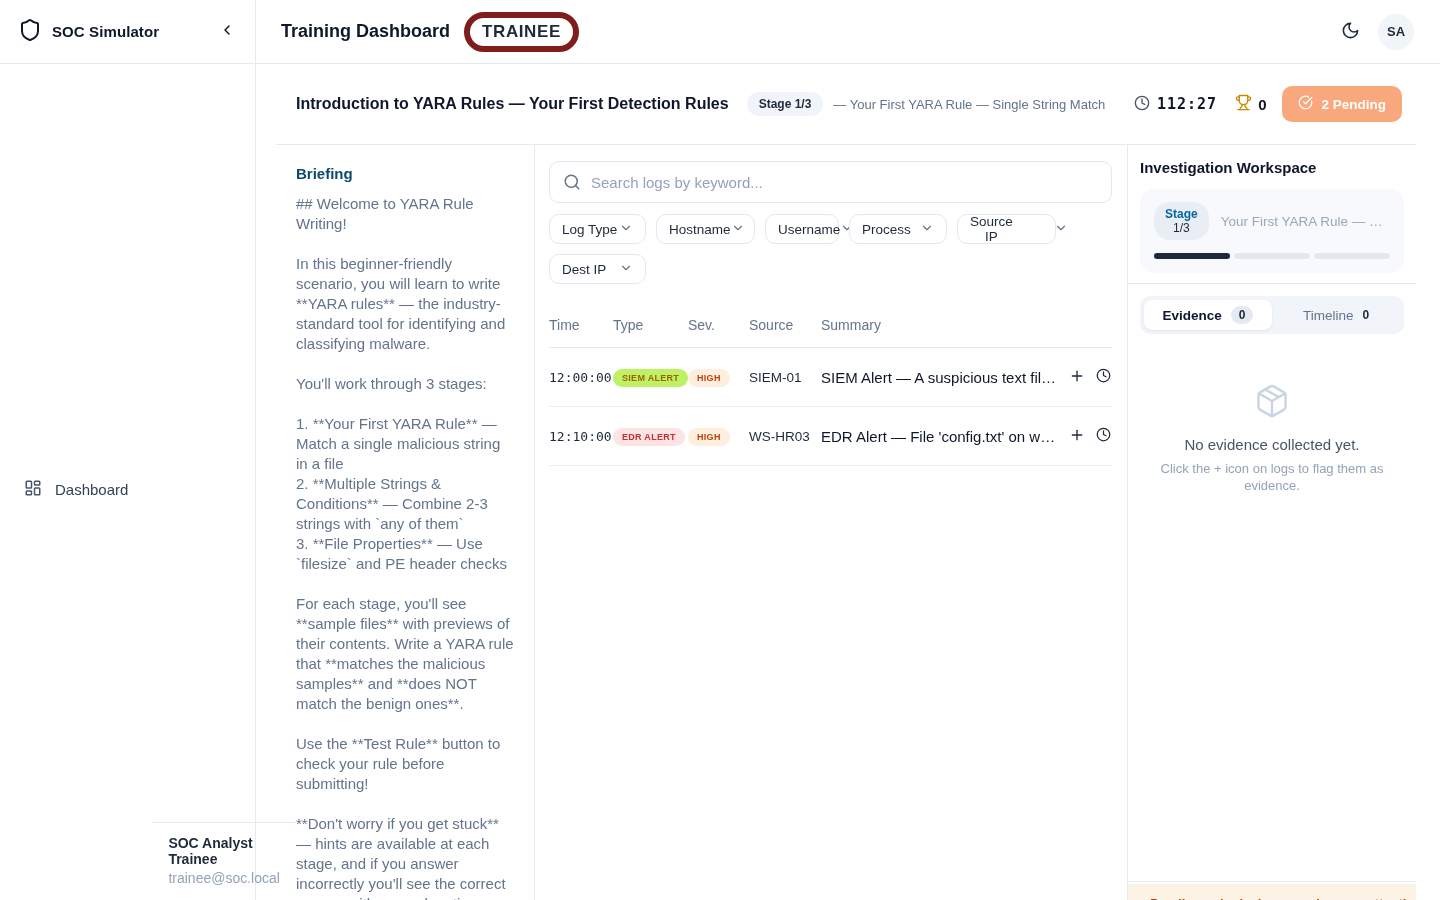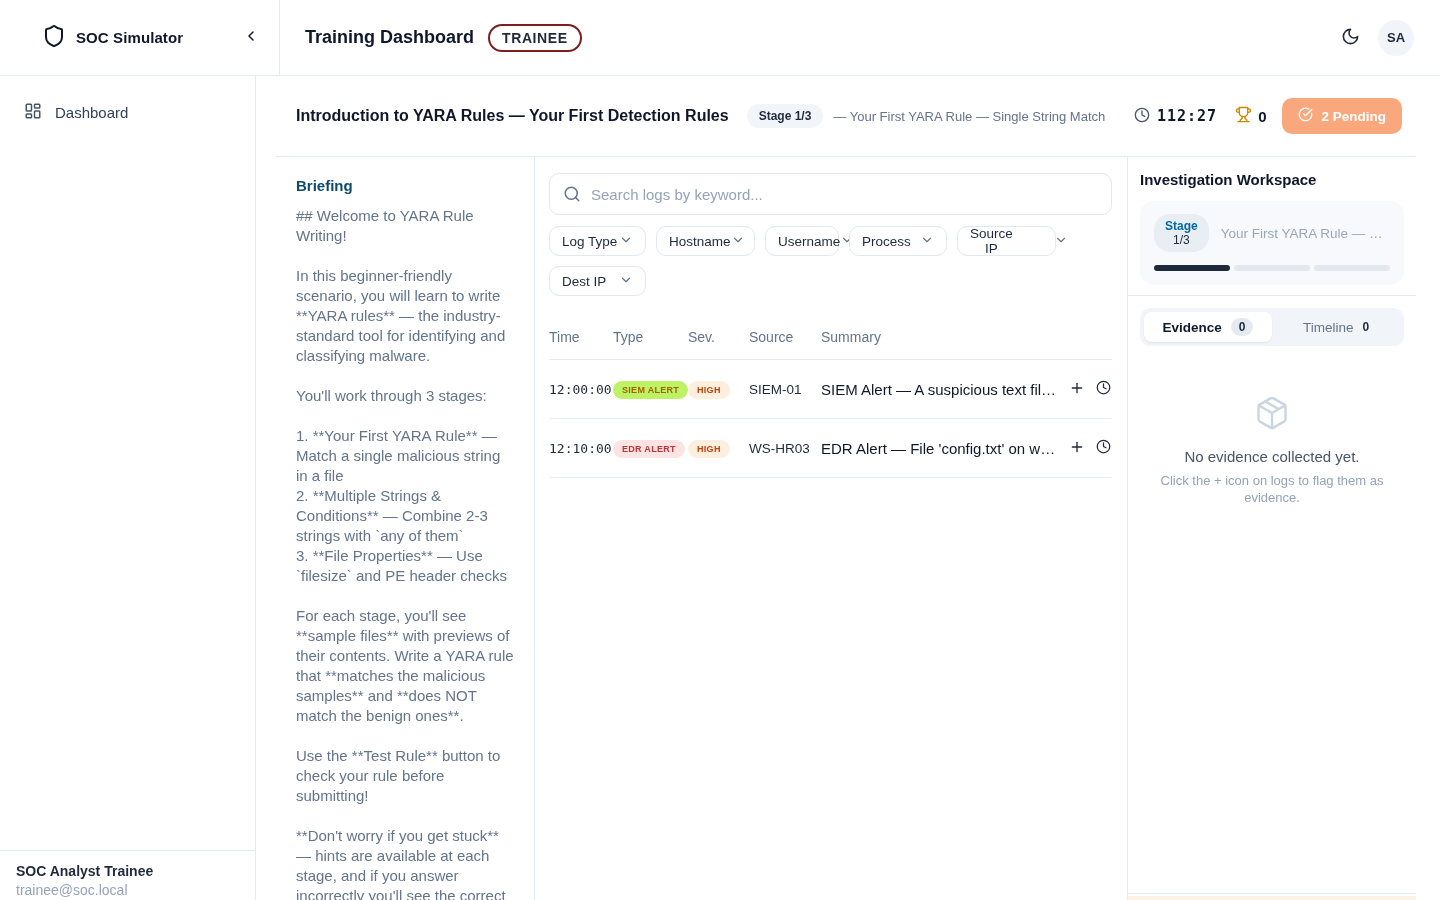--- a/index.html
+++ b/index.html
@@ -1,37 +1,37 @@
 <!DOCTYPE html>
 <html><head>
 <meta charset="utf-8">
 <style>
   * { box-sizing: border-box; margin: 0; padding: 0; }
   html, body { width: 1440px; height: 900px; overflow: hidden; background: #ffffff;
     font-family: "Liberation Sans", sans-serif; color: #0f172a; }
   .mono { font-family: "DejaVu Sans Mono", monospace; }
 
   
-  .topbar { height: 76px; display: flex; align-items: stretch; border-bottom: 1px solid #e5e9f0; background:#fff;padding-left:24px; }
+  .topbar { height: 64px; display: flex; align-items: stretch; border-bottom: 1px solid #e5e9f0; background:#fff; }
   .topbar-left { width: 256px; flex: none; display: flex; align-items: center; gap: 10px;
     padding: 0 16px 0 18px; border-right: 1px solid #e5e9f0; }
   .brand-name { font-size: 15px; font-weight: 700; letter-spacing: .1px; }
   .collapse-btn { margin-left: auto; background: none; border: none; cursor: pointer; display: flex; align-items: center; padding: 4px; }
   .topbar-main { flex: 1; display: flex; align-items: center; padding: 0 26px 0 25px; }
   .page-title { font-size: 18px; font-weight: 700; }
-  .role-pill { margin-left: 14px; font-size: 14px; font-weight: 700; letter-spacing: .6px;
-    border: 2px solid #7f1d1d; border-radius: 999px; padding: 4px 12px; color: #1e293b; background: #fff; }
+  .role-pill { margin-left: 14px; font-size: 17px; font-weight: 700; letter-spacing: .6px;
+    border: 6px solid #7f1d1d; border-radius: 999px; padding: 4px 12px; color: #1e293b; background: #fff; }
   .topbar-right { margin-left: auto; display: flex; align-items: center; gap: 18px; }
   .icon-btn { background: none; border: none; cursor: pointer; display: flex; align-items: center; }
   .avatar { width: 36px; height: 36px; border-radius: 50%; background: #f1f5f9; display: flex;
     align-items: center; justify-content: center; font-size: 13px; font-weight: 700; color: #1e293b; cursor: pointer; }
 
   
   .shell { display: flex; height: 836px; }
-  .sidebar { width: 256px; flex: none; border-right: 1px solid #e5e9f0; display: flex; flex-direction: column; }
+  .sidebar { width: 256px; flex: none; border-right: 1px solid #e5e9f0; display: flex; }
   .nav-item { display: flex; align-items: center; gap: 13px; padding: 12px 12px; margin: 14px 12px 0;
     border-radius: 8px; cursor: pointer; color: #334155; font-size: 15px; }
   .sidebar-footer { margin-top: auto; border-top: 1px solid #e5e9f0; padding: 12px 16px 14px; }
   .sf-name { font-size: 14px; font-weight: 700; color: #1e293b; }
   .sf-email { font-size: 14px; color: #94a3b8; margin-top: 3px; }
 
   
   .main { flex: 1; display: flex; flex-direction: column; padding: 0 24px 0 20px; min-width: 0; justify-content: space-between; }
   .scenario-header { height: 81px; flex: none; display: flex; align-items: center;
     padding: 0 14px 0 20px; border-bottom: 1px solid #e5e9f0; }

